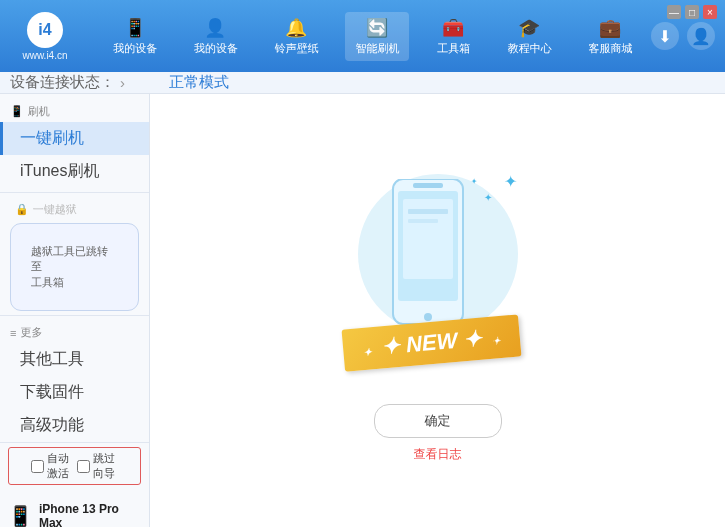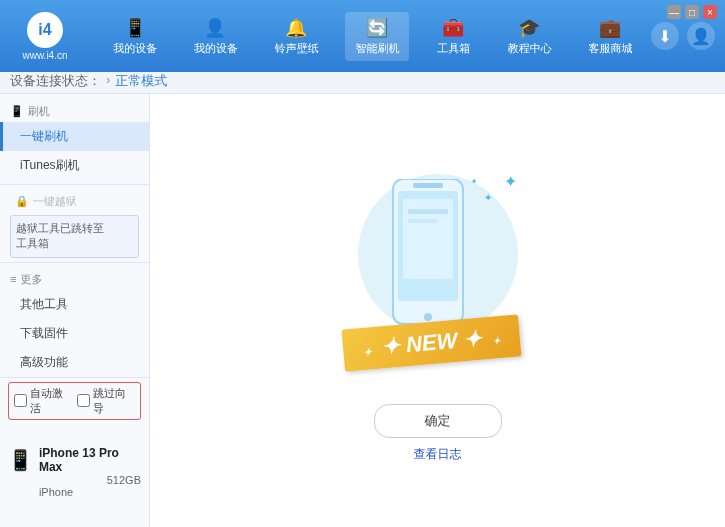--- a/index.html
+++ b/index.html
@@ -24,54 +24,54 @@
     .wc-min { background: #999; }
     .wc-max { background: #999; }
     .wc-close { background: #e05a5a; }
 
     
     .main { display: flex; height: calc(527px - 60px - 28px); }
 
     
     .sidebar { width: 150px; background: #f7f9fc; border-right: 1px solid #dde4ee; padding: 5px 0; }
     .sidebar-section-title { padding: 5px 10px 3px 10px; color: #888; font-size: 11px; display: flex; align-items: center; gap: 4px; }
-    .sidebar-item { padding: 6px 10px 6px 20px; cursor: pointer; color: #444; font-size: 12px; }
+    .sidebar-item { padding: 6px 10px 6px 20px; cursor: pointer; color: #444; font-size: 16px; }
     .sidebar-item.active { background: #d9e8fa; color: #2d7dd6; border-left: 3px solid #2d7dd6; padding-left: 17px; }
     .sidebar-divider { height: 1px; background: #e0e6f0; margin: 4px 0; }
     .sidebar-disabled { padding: 5px 10px 3px 15px; color: #bbb; font-size: 11px; display: flex; align-items: center; gap: 4px; }
-    .sidebar-note { margin: 3px 10px; padding: 5px; background: #f0f4ff; border: 1px solid #c5d5ef; border-radius: 3px; font-size: 11px; color: #666; line-height: 1.4; }
+    .sidebar-note { margin: 3px 10px; padding: 20px; background: #f0f4ff; border: 1px solid #c5d5ef; border-radius: 11px; font-size: 11px; color: #666; line-height: 1.4; }
 
     
     .content { flex: 1; display: flex; flex-direction: column; align-items: center; justify-content: center; background: white; padding: 20px; }
     .phone-illustration { position: relative; width: 200px; height: 220px; margin-bottom: 20px; }
     .phone-bg-circle { width: 160px; height: 160px; background: #e0f3fb; border-radius: 50%; position: absolute; top: 10px; left: 20px; }
     .new-badge { position: absolute; bottom: 20px; left: 5px; background: linear-gradient(135deg, #f5c842, #e8a020); padding: 8px 20px; transform: rotate(-5deg); border-radius: 3px; color: white; font-size: 22px; font-weight: bold; font-style: italic; box-shadow: 2px 2px 5px rgba(0,0,0,0.2); }
     .new-badge::before { content: '✦'; font-size: 10px; margin-right: 4px; }
     .new-badge::after { content: '✦'; font-size: 10px; margin-left: 4px; }
     .success-text { font-size: 18px; color: #333; margin-bottom: 20px; }
     .confirm-btn { background: white; border: 1px solid #ccc; padding: 7px 50px; border-radius: 15px; cursor: pointer; font-size: 13px; color: #444; margin-bottom: 8px; }
-    .log-link { color: #1d4ed8; font-size: 12px; cursor: pointer; text-decoration: none; }
+    .log-link { color: #ef4444; font-size: 12px; cursor: pointer; text-decoration: none; }
 
     
     .status-bar { position: relative; background: #eaf1fb; border-top: 1px solid #d0dcea; height: 28px; display: flex; align-items: center; padding: 0 10px; font-size: 11px; color: #666; gap: 20px; }
 
     
     .device-section { padding: 4px 8px; border-top: 1px solid #e0e6f0; }
-    .device-checkbox-row { display: flex; gap: 5px; align-items: center; margin-bottom: 22px; border: 1px solid #e05a5a; padding: 3px 5px; border-radius: 3px; }
+    .device-checkbox-row { display: flex; gap: 5px; align-items: center; margin-bottom: 13px; border: 1px solid #e05a5a; padding: 3px 22px; border-radius: 3px; }
     .checkbox-label { display: flex; align-items: center; gap: 3px; font-size: 11px; color: #444; cursor: pointer; }
     .device-info { display: flex; align-items: flex-start; gap: 6px; padding: 4px 0; }
     .device-icon { font-size: 20px; color: #555; margin-top: 2px; }
     .device-details { font-size: 11px; }
     .device-name { font-weight: bold; color: #222; font-size: 12px; }
     .device-storage { color: #666; text-align: right; }
     .device-type { color: #666; }
 
-    .top-breadcrumb { height: 22px; background: #f0f5fc; border-bottom: 1px solid #dde4ee; display: flex; align-items: flex-start; padding: 0 10px; font-size: 13px; color: #666; }
+    .top-breadcrumb { height: 22px; background: #f0f5fc; border-bottom: 1px solid #dde4ee; display: flex; align-items: center; padding: 0 10px; font-size: 15px; color: #666; }
     .breadcrumb-sep { margin: 0 5px; color: #999; }
-    .breadcrumb-active { color: #2d7dd6; }
+    .breadcrumb-active { color: #2d7dd6; margin-left: 39px; }
   </style>
 </head>
 <body>
 
 <div style="position:relative; width:725px; height:527px; overflow:hidden;">
 
   <div class="window-controls">
     <div class="wc-btn wc-min">—</div>
     <div class="wc-btn wc-max">□</div>
     <div class="wc-btn wc-close">×</div>

